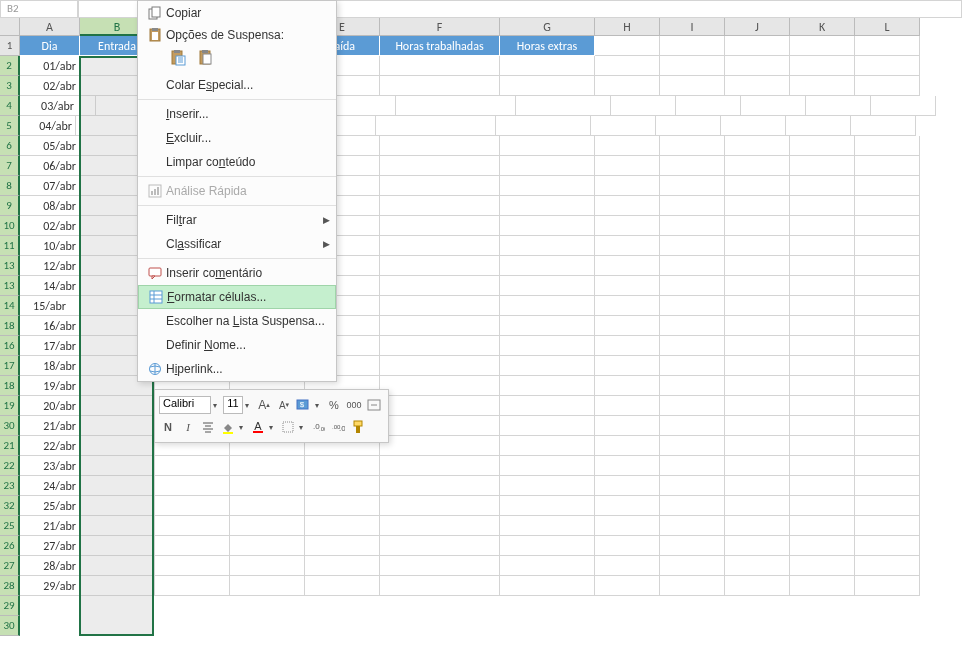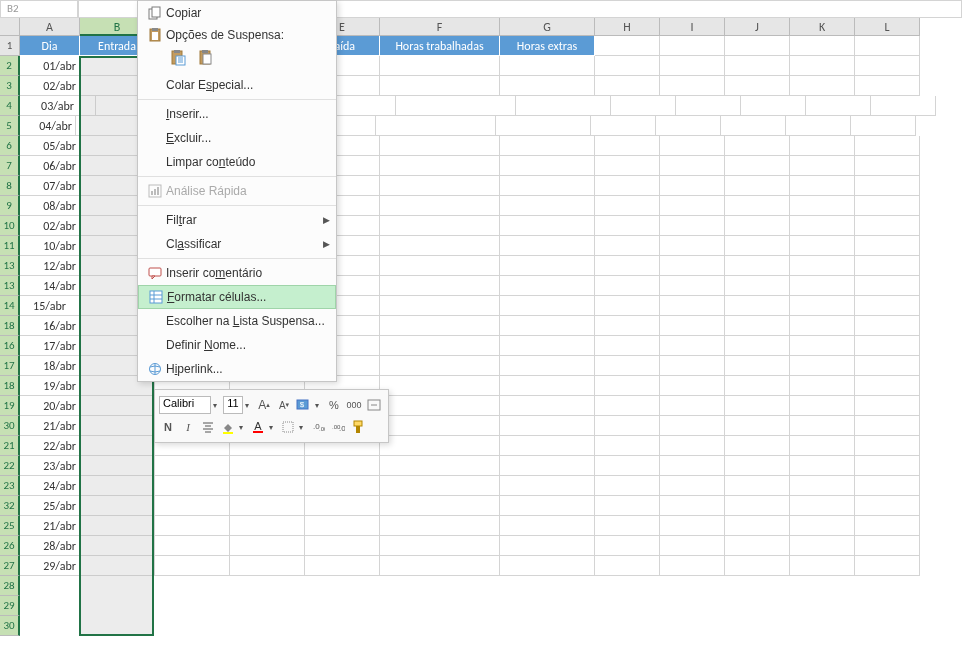--- a/index.html
+++ b/index.html
@@ -613,20 +613,34 @@
         <div class="cell" style="width: 75px;"></div>
         <div class="cell" style="width: 120px;"></div>
         <div class="cell" style="width: 95px;"></div>
         <div class="cell" style="width: 65px;"></div>
         <div class="cell" style="width: 65px;"></div>
         <div class="cell" style="width: 65px;"></div>
         <div class="cell" style="width: 65px;"></div>
         <div class="cell" style="width: 65px;"></div>
       </div>
       <div class="grid-row">
+        <div class="cell" style="width: 60px;">27/abr</div>
+        <div class="cell" style="width: 75px;"></div>
+        <div class="cell" style="width: 75px;"></div>
+        <div class="cell" style="width: 75px;"></div>
+        <div class="cell" style="width: 75px;"></div>
+        <div class="cell" style="width: 120px;"></div>
+        <div class="cell" style="width: 95px;"></div>
+        <div class="cell" style="width: 65px;"></div>
+        <div class="cell" style="width: 65px;"></div>
+        <div class="cell" style="width: 65px;"></div>
+        <div class="cell" style="width: 65px;"></div>
+        <div class="cell" style="width: 65px;"></div>
+      </div>
+      <div class="grid-row">
         <div class="cell" style="width: 60px;">28/abr</div>
         <div class="cell" style="width: 75px;"></div>
         <div class="cell" style="width: 75px;"></div>
         <div class="cell" style="width: 75px;"></div>
         <div class="cell" style="width: 75px;"></div>
         <div class="cell" style="width: 120px;"></div>
         <div class="cell" style="width: 95px;"></div>
         <div class="cell" style="width: 65px;"></div>
         <div class="cell" style="width: 65px;"></div>
         <div class="cell" style="width: 65px;"></div>

